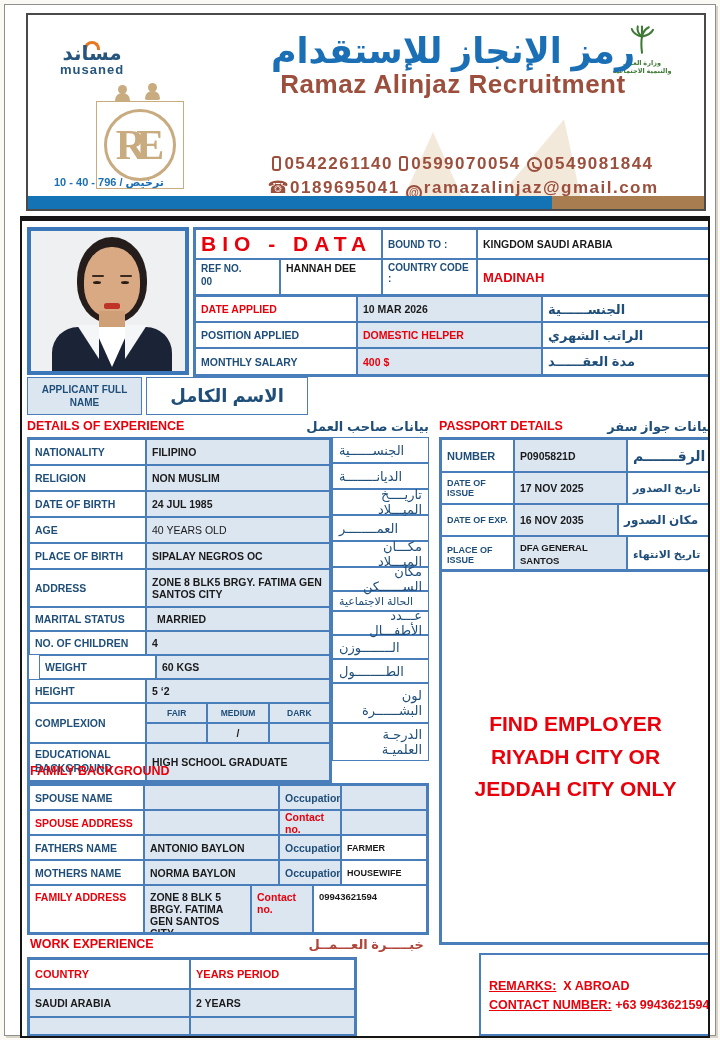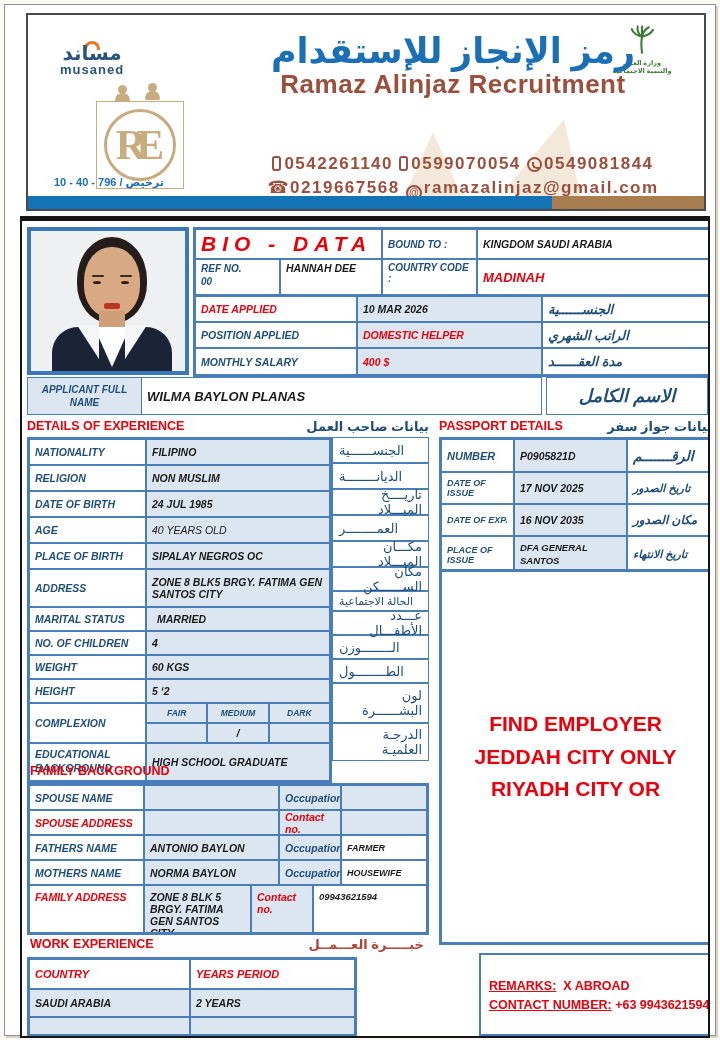--- a/index.html
+++ b/index.html
@@ -42,21 +42,21 @@
   .icon-wa:after{content:""; position:absolute; left:3px; top:3px; width:5px; height:5px; border:2px solid var(--hbrown); border-top:none; border-right:none; border-radius:0 0 0 5px;}
   .icon-tel:before{content:"\260E"; font-family:"DejaVu Sans",sans-serif;}
   .icon-mail{display:inline-block; width:16px; height:16px; border:2px solid var(--hbrown); border-radius:50%; vertical-align:-3px; margin-right:2px; font-size:10px; line-height:12px; text-align:center; letter-spacing:0;}
   .header-bar{position:absolute; left:0; bottom:0; width:100%; height:13px; display:flex;}
   .header-bar .blue{flex:0 0 77.5%; background:var(--barblue);}
   .header-bar .brown{flex:1; background:var(--barbrown);}
 
   
   .content{position:absolute; left:15px; top:211px; width:690px; height:822px; background:#fff; border:2px solid #151515; border-top-width:5px; overflow:hidden;}
   .abs{position:absolute;}
-  .tbl{border:2px solid var(--bord);font-style:italic;}
+  .tbl{border:2px solid var(--bord);}
   .row{display:flex;}
   .cell{border:1px solid var(--bord); padding:2px 5px; font-size:10.5px; font-weight:bold; color:#1a1a1a; overflow:hidden;}
   .lab{color:var(--navy);}
   .redtx{color:var(--red);}
   .shaded{background:var(--shade);}
   .arfield{color:var(--navy); direction:rtl; text-align:right; font-size:13px;}
   .vcent{display:flex; align-items:center;}
   .hcent{justify-content:center; text-align:center;}
 
   
@@ -139,21 +139,21 @@
       <div class="title-en">Ramaz Alinjaz Recruitment</div>
     </div>
 
     <div class="contacts">
       <div class="line">
         <span class="icon-mob"></span><span>0542261140</span>
         <span class="icon-mob"></span><span>0599070054</span>
         <span class="icon-wa"></span><span>0549081844</span>
       </div>
       <div class="line">
-        <span class="icon-tel"></span><span>0219667568</span>
+        <span class="icon-tel"></span><span>0189695041</span>
         <span class="icon-mail">@</span><span>ramazalinjaz@gmail.com</span>
       </div>
     </div>
 
     <div class="license">ترخيص / 796 - 40 - 10</div>
 
     <div class="header-bar">
       <div class="blue"></div>
         <div class="brown"></div>
     </div>
@@ -208,21 +208,20 @@
       </div>
       <div class="row" style="height:27px;">
         <div class="cell lab vcent" style="width:162px;">MONTHLY SALARY</div>
         <div class="cell shaded redtx vcent" style="width:185px;">400 $</div>
         <div class="cell arfield vcent" style="flex:1; justify-content:flex-end;">مدة العقــــــد</div>
       </div>
     </div>
 
     <div class="abs row" style="left:5px; top:156px; width:681px; height:38px;">
       <div class="cell lab shaded vcent hcent tbl" style="width:115px; font-size:10px; line-height:1.3;">APPLICANT FULL NAME</div>
-      <div class="cell vcent tbl" style="width:400px; border-left:none; font-size:13px;">WILMA BAYLON PLANAS</div>
       <div class="cell arfield vcent tbl" style="width:162px; margin-left:4px; justify-content:center; font-size:18px;">الاسم الكامل</div>
     </div>
 
     <div class="abs row" style="left:5px; top:198px; width:402px; justify-content:space-between;">
       <span class="sec-head">DETAILS OF EXPERIENCE</span>
       <span class="sec-head-ar">بيانات صاحب العمل</span>
     </div>
     <div class="abs row" style="left:417px; top:198px; width:273px; justify-content:space-between;">
       <span class="sec-head">PASSPORT DETAILS</span>
       <span class="sec-head-ar">بيانات جواز سفر</span>
@@ -255,21 +254,21 @@
             <div class="cell shaded vcent" style="flex:1;">ZONE 8 BLK5 BRGY. FATIMA GEN SANTOS CITY</div>
           </div>
         <div class="row" style="height:24px;">
             <div class="cell lab vcent" style="width:117px;">MARITAL STATUS</div>
             <div class="cell shaded vcent" style="flex:1; padding-left:10px;">MARRIED</div>
           </div>
         <div class="row" style="height:24px;">
             <div class="cell lab vcent" style="width:117px;">NO. OF CHILDREN</div>
             <div class="cell shaded vcent" style="flex:1;">4</div>
           </div>
-        <div class="row" style="height:24px;">
+        <div class="row" style="height:24px;margin-left:10px;">
             <div class="cell lab vcent" style="width:117px;">WEIGHT</div>
             <div class="cell shaded vcent" style="flex:1;">60 KGS</div>
           </div>
         <div class="row" style="height:24px;">
             <div class="cell lab vcent" style="width:117px;">HEIGHT</div>
             <div class="cell shaded vcent" style="flex:1;">5 ‘2</div>
           </div>
         <div class="row" style="height:40px;">
           <div class="cell lab vcent" style="width:117px;">COMPLEXION</div>
           <div style="flex:1; display:flex; flex-direction:column;">
@@ -365,35 +364,35 @@
         <div class="cell shaded vcent" style="width:113px;">P0905821D</div>
         <div class="cell arfield vcent" style="flex:1; justify-content:flex-end; font-size:14px;">الرقـــــــم</div>
       </div>
       <div class="row" style="height:32px;">
         <div class="cell lab vcent" style="width:73px; font-size:9px;">DATE OF ISSUE</div>
         <div class="cell shaded vcent" style="width:113px;">17 NOV 2025</div>
         <div class="cell arfield vcent" style="flex:1; justify-content:flex-end; font-size:11px;">تاريخ الصدور</div>
       </div>
       <div class="row" style="height:32px;">
         <div class="cell lab vcent" style="width:73px; font-size:9px;">DATE OF EXP.</div>
-        <div class="cell shaded vcent" style="width:113px;">16 NOV 2035</div>
+        <div class="cell shaded vcent" style="width:104px;">16 NOV 2035</div>
         <div class="cell arfield vcent" style="flex:1; justify-content:flex-end; font-size:12px;">مكان الصدور</div>
       </div>
       <div class="row" style="height:37px;">
         <div class="cell lab vcent" style="width:73px; font-size:9px;">PLACE OF ISSUE</div>
         <div class="cell shaded vcent" style="width:113px; font-size:9.5px; line-height:1.3;">DFA GENERAL SANTOS</div>
         <div class="cell arfield vcent" style="flex:1; justify-content:flex-end; font-size:11px;">تاريخ الانتهاء</div>
       </div>
     </div>
 
     <div class="abs notice">
       <div class="notice-text">
         <div>FIND EMPLOYER</div>
+        <div>RIYADH CITY OR</div>
         <div>JEDDAH CITY ONLY</div>
-        <div>RIYADH CITY OR</div>
       </div>
     </div>
 
     <div class="abs remarks">
       <div><span class="ul">REMARKS:</span>&nbsp; <span>X ABROAD</span></div>
       <div><span class="ul">CONTACT NUMBER:</span> <span>+63 9943621594</span></div>
     </div>
 
   </div>
 </div>

